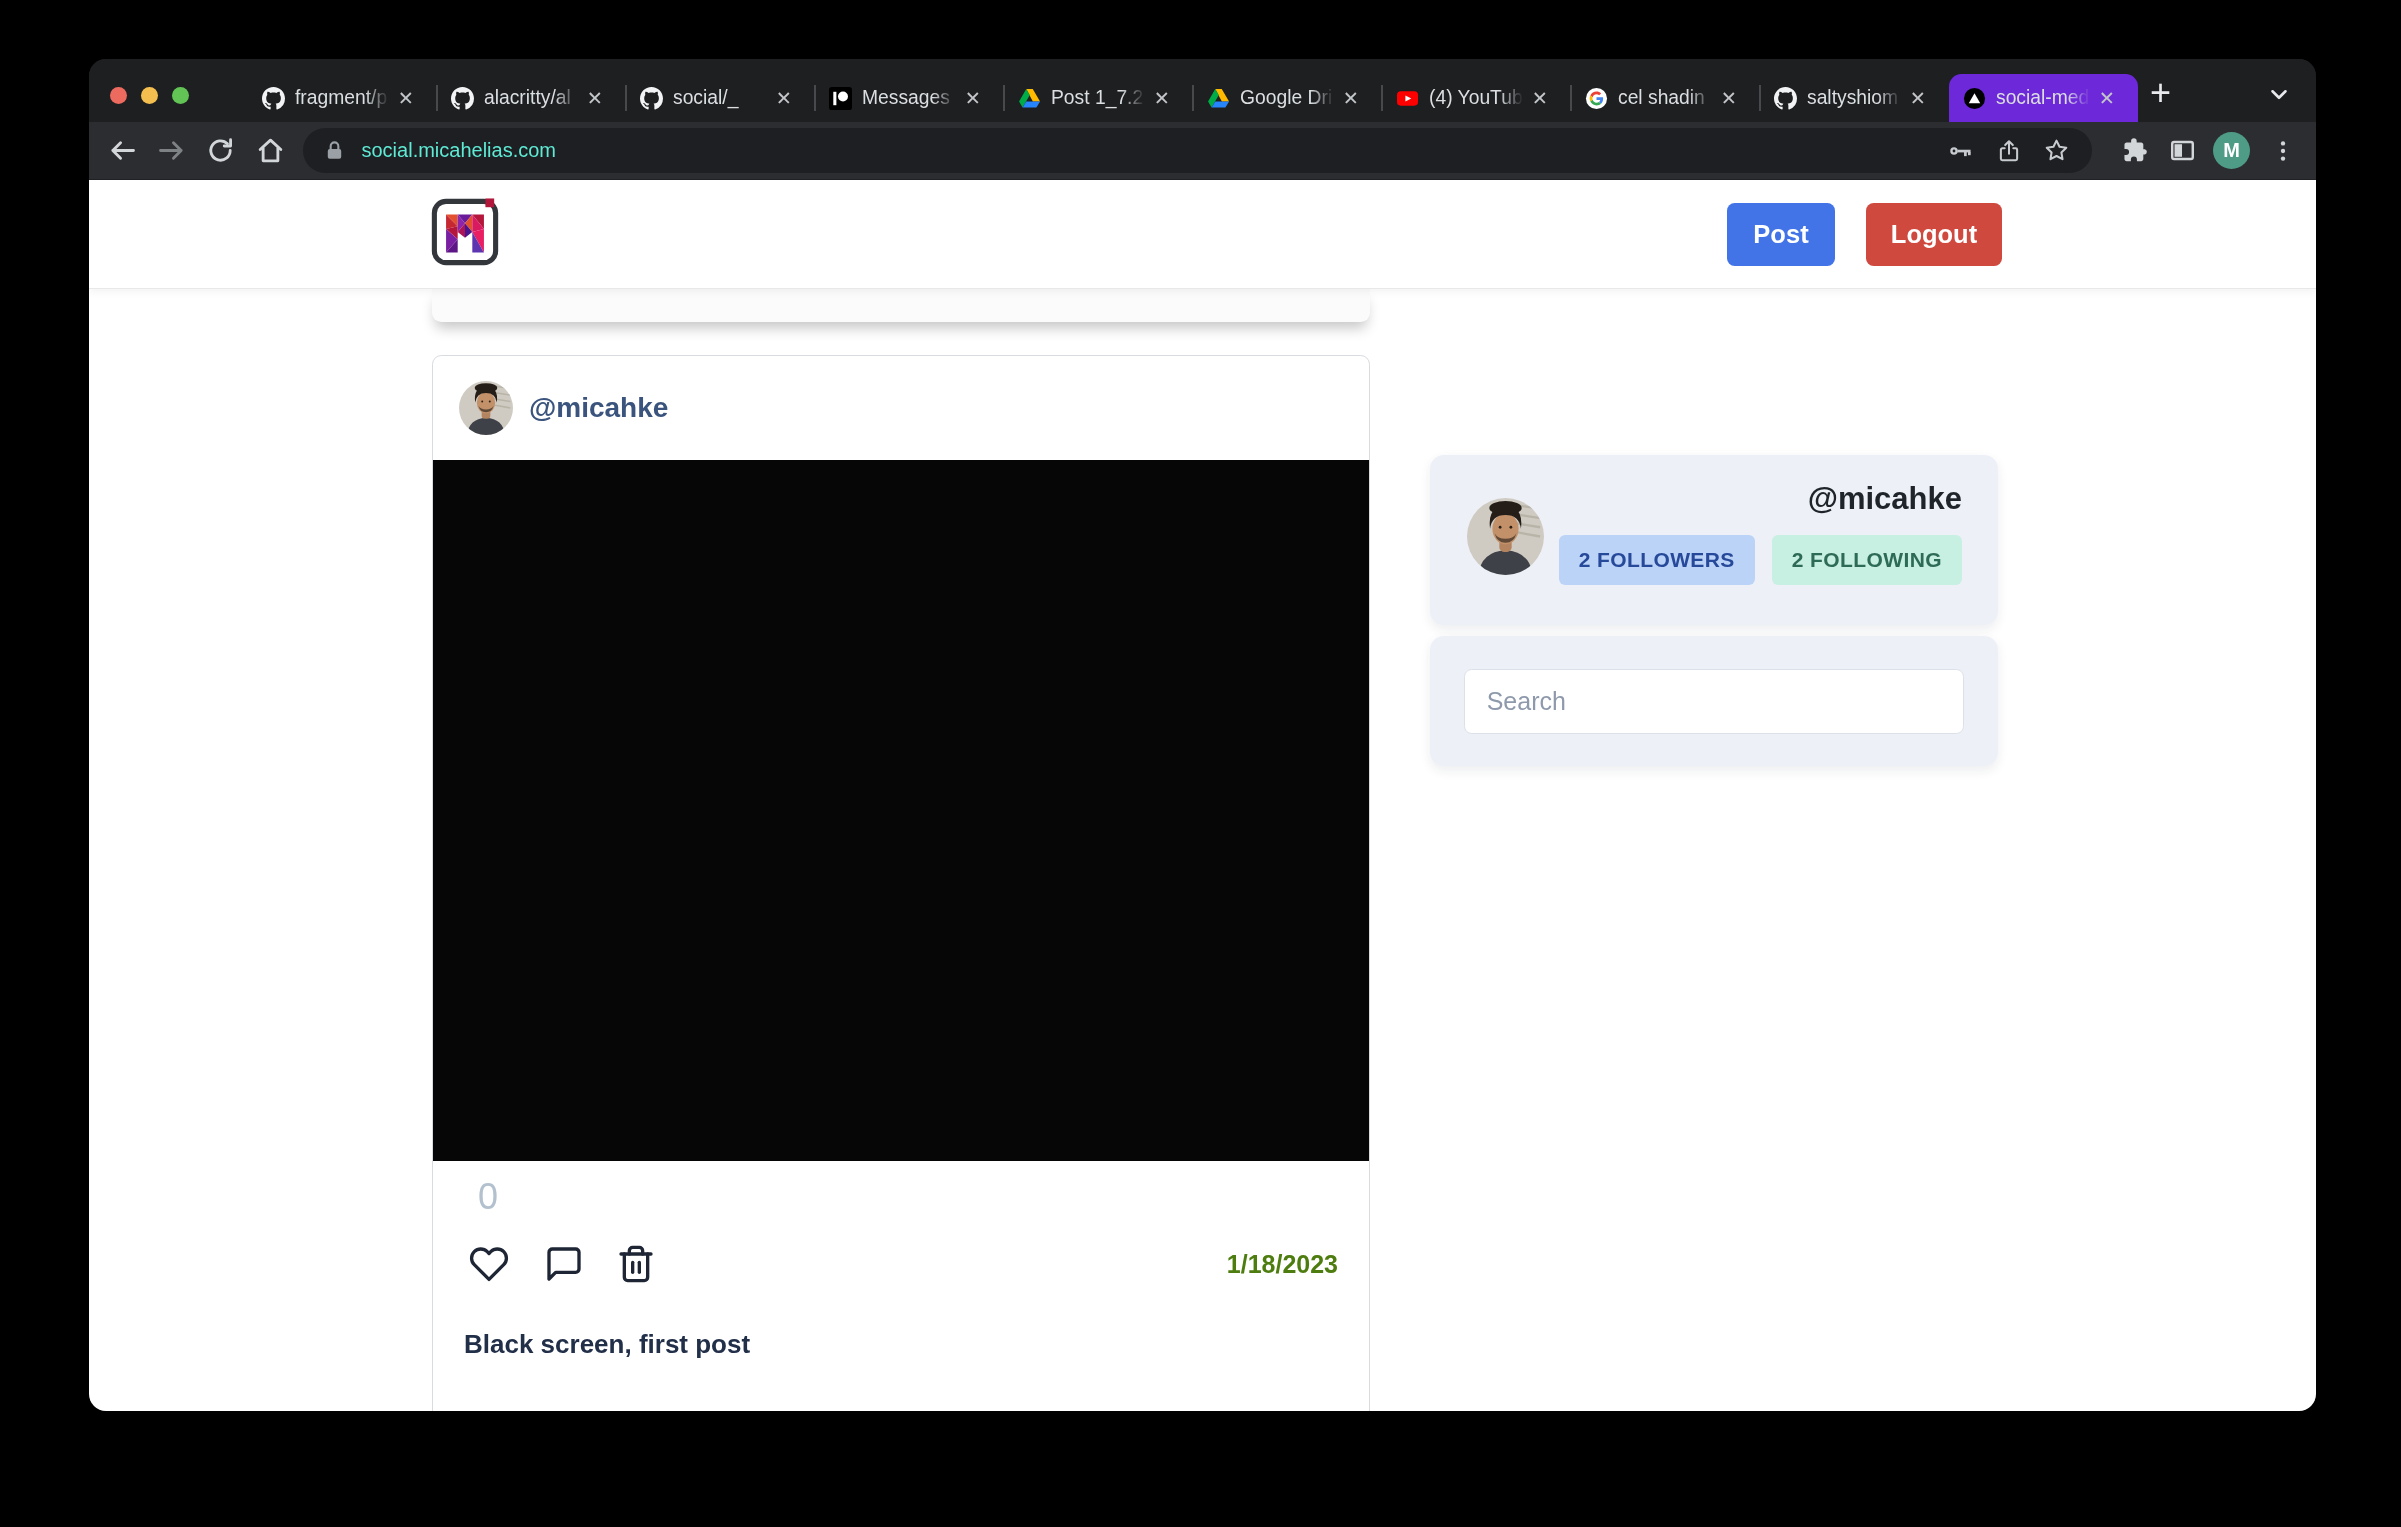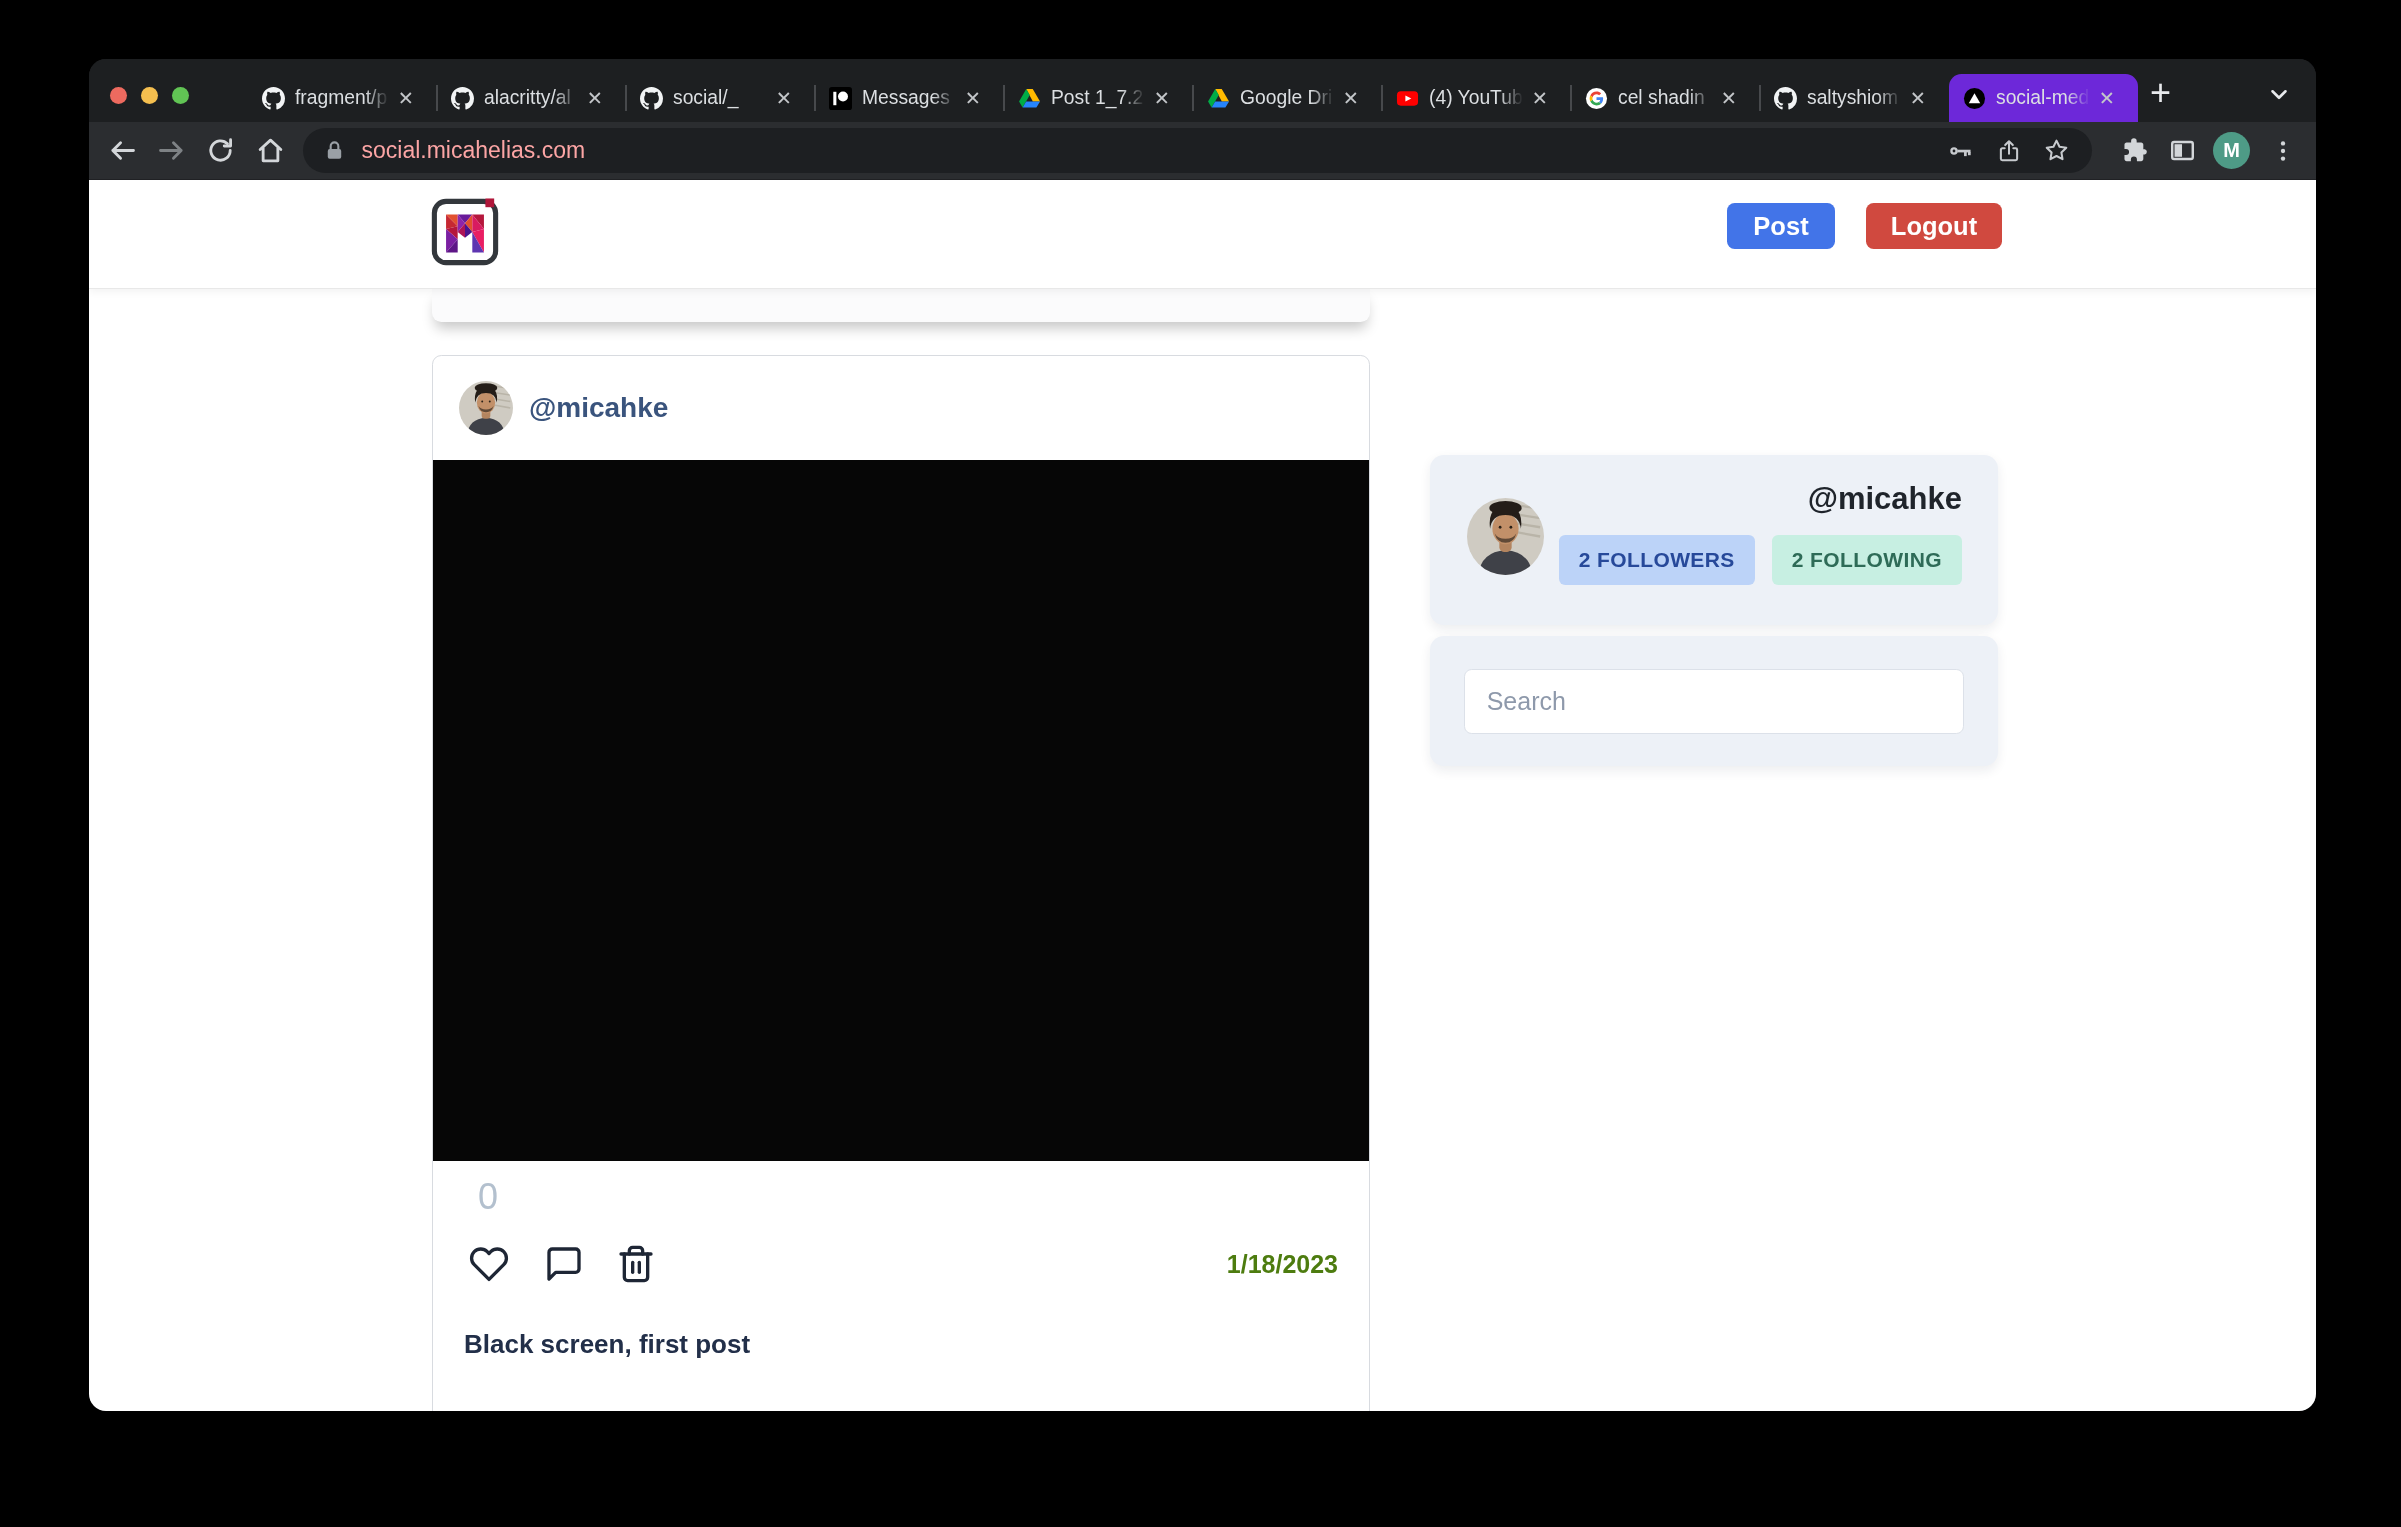--- a/index.html
+++ b/index.html
@@ -25,33 +25,33 @@
   .newtab{position:absolute;left:2053px;top:15.5px;width:37px;height:37px;display:flex;
           align-items:center;justify-content:center;font-size:36px;font-weight:400;color:#e8eaed;}
   .tab-chevron{position:absolute;left:2172px;top:21.7px;width:36px;height:26px;display:flex;align-items:center;justify-content:center;}
 
   
   .toolbar{position:absolute;left:0;top:63px;width:100%;height:57px;background:#2b2d30;}
   .navbtn{position:absolute;top:10px;width:36px;height:36px;display:flex;align-items:center;justify-content:center;}
   .navbtn.back{left:15.5px}.navbtn.fwd{left:64px}.navbtn.reload{left:113px}.navbtn.home{left:163px}
   .addressbar{position:absolute;left:214px;top:6.2px;width:1789px;height:45px;background:#1d1f22;
               border-radius:22.4px;display:flex;align-items:center;padding:0 20px;box-sizing:border-box;}
-  .addressbar .url{flex:1;font-size:23px;color:#fca5a5;margin-left:15.5px;}
+  .addressbar .url{flex:1;font-size:20px;color:#5eead4;margin-left:15.5px;}
   .omni-ic{flex:none;width:31px;height:31px;display:flex;align-items:center;justify-content:center;margin-left:17px;}
   .tb-right-ic{position:absolute;top:10.8px;width:36px;height:36px;display:flex;align-items:center;justify-content:center;}
   .ext{left:2027px}.panel{left:2075px}.menu{left:2176px}
   .chrome-avatar{position:absolute;left:2124px;top:10px;width:37px;height:37px;border-radius:50%;
       background:#4e9b86;color:#fff;font-size:20px;font-weight:bold;display:flex;align-items:center;justify-content:center;}
 
   
   .content{position:absolute;left:0;top:121px;width:2227px;height:1231px;background:#fff;overflow:hidden;}
   .site-header{position:absolute;left:0;top:0;width:100%;height:108px;background:#fff;
                border-bottom:0.8px solid #e8e8e8;box-shadow:0 3.1px 7.7px rgba(0,0,0,.05);z-index:3;}
   .logo{position:absolute;left:341px;top:17px;width:70px;height:70px;}
-  .btn{position:absolute;top:23px;height:46px;border:none;border-radius:7.7px;color:#fff;
+  .btn{position:absolute;top:23px;height:63px;border:none;border-radius:7.7px;color:#fff;
        font-family:"Liberation Sans",sans-serif;font-size:25.5px;font-weight:bold;}
   .btn.post{left:1638px;width:108px;background:#4274e8;}
   .btn.logout{left:1777px;width:136px;background:#d0493f;}
 
   .sliver{position:absolute;left:343px;top:108px;width:938px;height:34px;background:#fbfbfc;
           border-radius:0 0 9.3px 9.3px;box-shadow:0 9.3px 12.4px -3.1px rgba(0,0,0,.22);z-index:2;}
 
   .post-card{position:absolute;left:343px;top:175px;width:938px;height:1238px;background:#fff;
              border:0.8px solid #d8dbe0;border-radius:9.3px;box-sizing:border-box;z-index:1;}
   .avatar-sm{position:absolute;left:26px;top:25px;width:54px;height:54px;border-radius:50%;overflow:hidden;}

